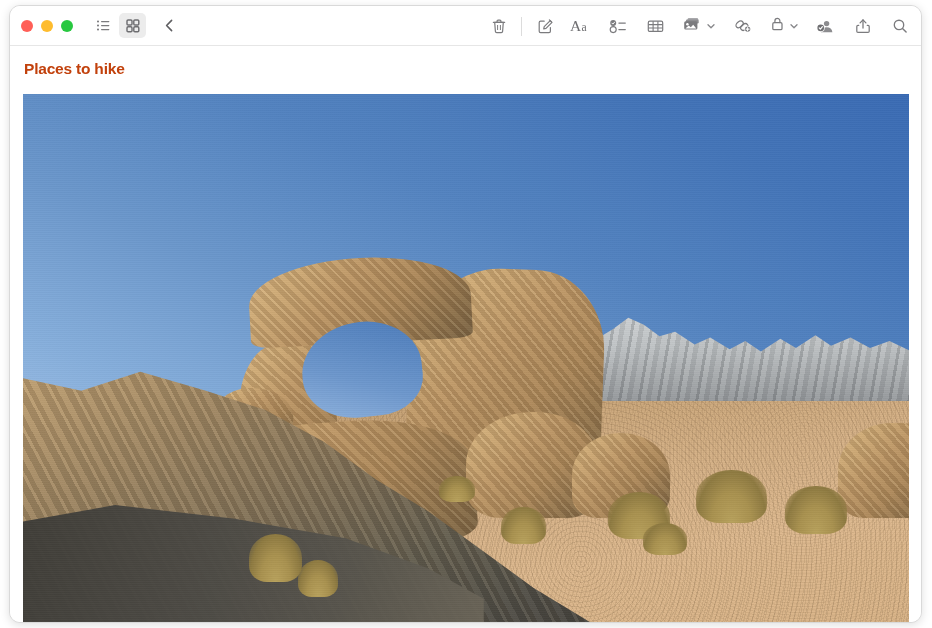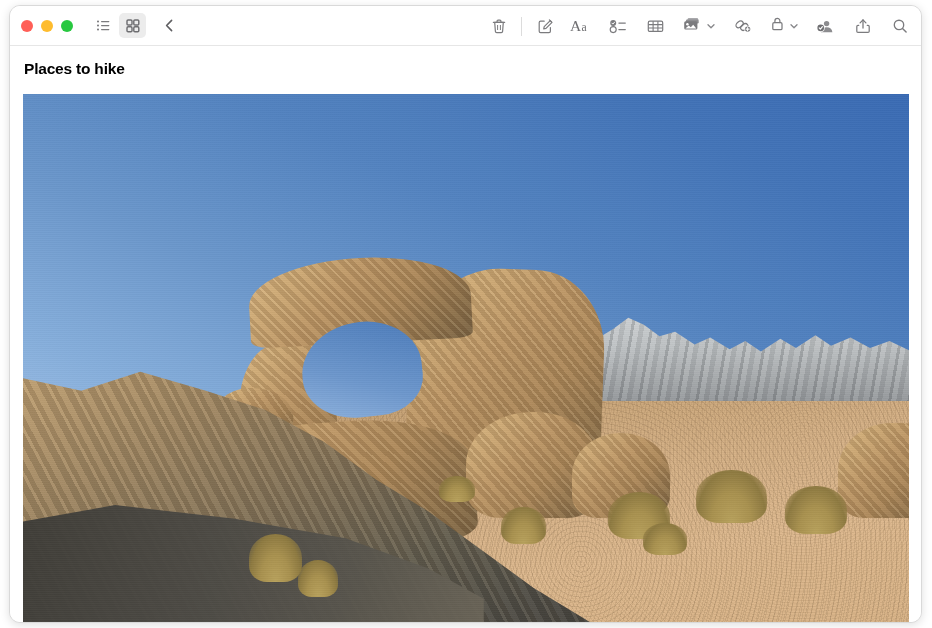--- a/index.html
+++ b/index.html
@@ -102,21 +102,21 @@
   #note-body {
     position: relative;
     height: 578px;
     background: #ffffff;
     overflow: hidden;
   }
 
   #note-title {
     font-size: 15.5px;
     font-weight: bold;
-    color: #000000;
+    color: #c2410c;
     letter-spacing: -0.2px;
     padding: 14px 4px 0 14px;
   }
 
   #photo-wrap {
     position: absolute;
     left: 13px;
     top: 48px;
     width: 886px;
     height: 530px;

